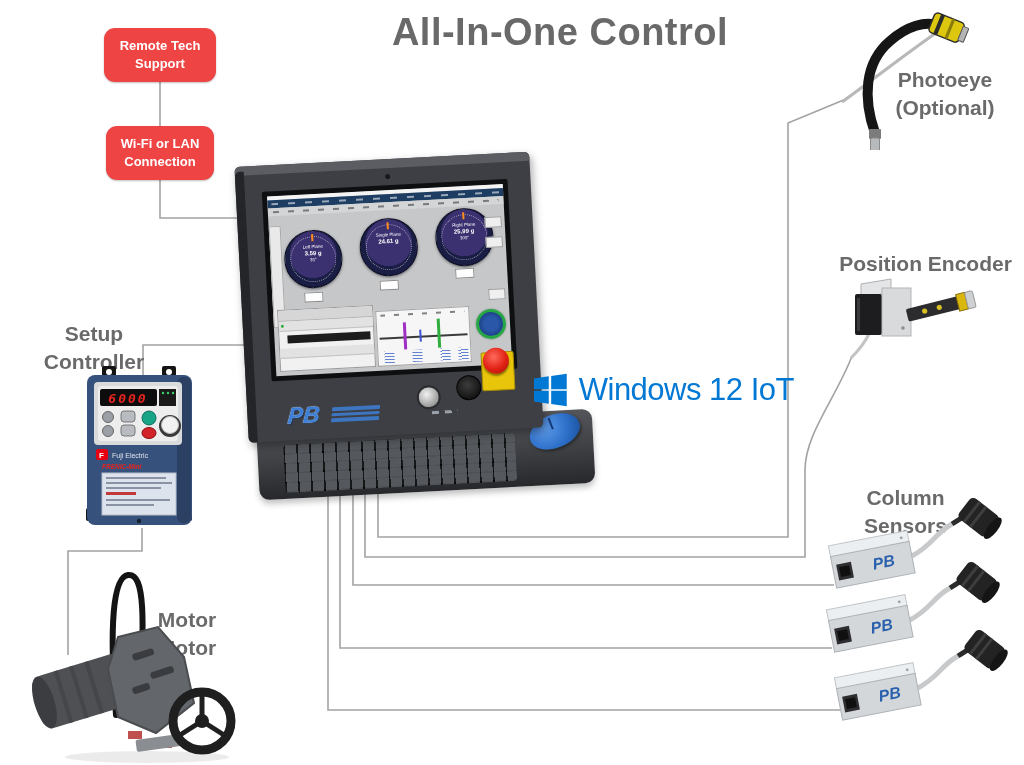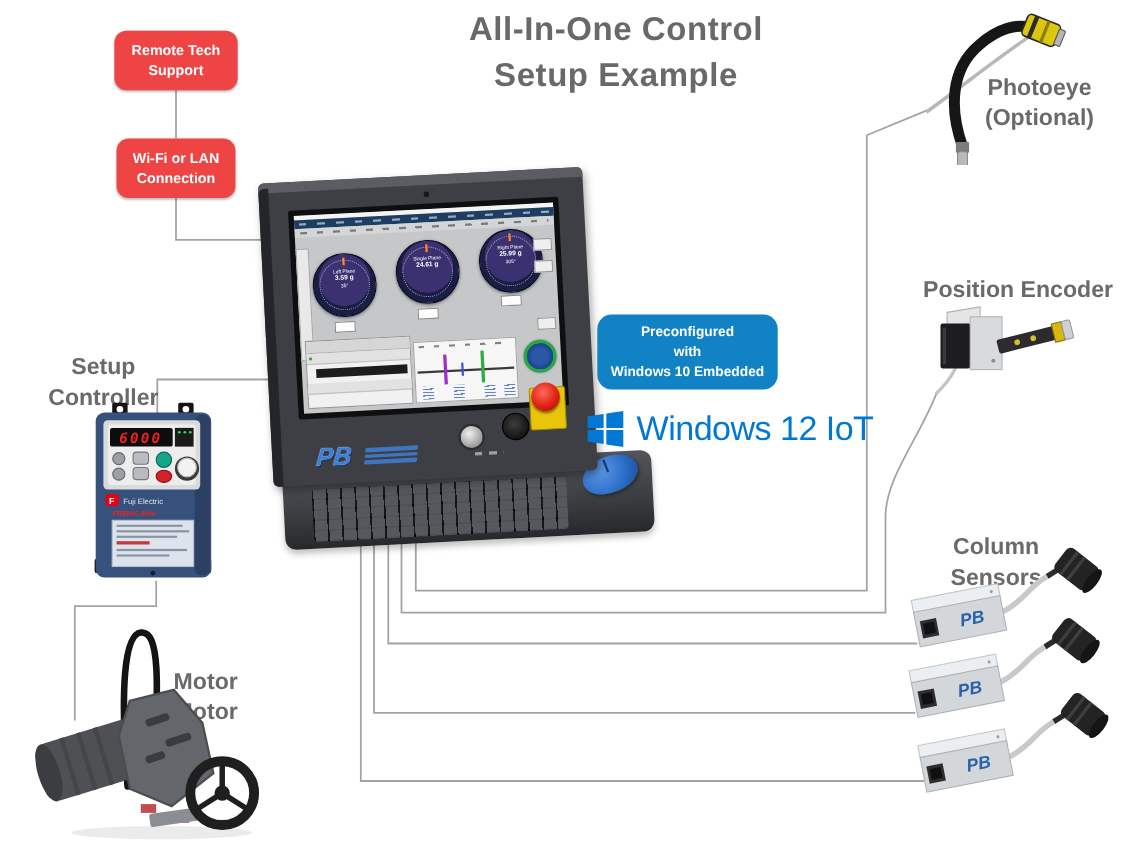--- a/index.html
+++ b/index.html
@@ -2,21 +2,21 @@
 <html><head>
 <meta charset="utf-8">
 <style>
   html,body{margin:0;padding:0;background:#ffffff;}
   #stage{position:relative;width:1024px;height:765px;background:#ffffff;overflow:hidden;
          font-family:"Liberation Sans",sans-serif;}
   .abs{position:absolute;}
 
   
   .main-title{left:300px;top:6px;width:520px;text-align:center;color:#696969;
-              font-size:30px;font-weight:600;letter-spacing:.5px;line-height:1.4;}
+              font-size:38px;font-weight:600;letter-spacing:.5px;line-height:1.4;}
 
   
   .callout{background:#ef4444;color:#ffffff;border-radius:11px;text-align:center;
            font-size:13px;font-weight:bold;line-height:1.35;display:flex;
            flex-direction:column;justify-content:center;box-shadow:0 1px 2px rgba(0,0,0,.25);}
   .co-remote{left:104px;top:28px;width:112px;height:54px;}
   .co-wifi{left:106px;top:126px;width:108px;height:54px;}
 
   
   .dev-label{color:#6a6a6a;font-size:21px;font-weight:600;text-align:center;line-height:1.35;}
@@ -118,21 +118,20 @@
     <path class="net-line" d="M142 528 L142 551 L68 551 L68 655"></path>
     <path class="net-line" d="M378 462 L378 537 L788 537 L788 123 L846 99"></path>
     <path class="net-line" d="M365 462 L365 557 L805 557 L805 470 C805 434 836 398 852 356"></path>
     <path class="net-line" d="M353 462 L353 585 L834 585"></path>
     <path class="net-line" d="M340 462 L340 648 L832 648"></path>
     <path class="net-line" d="M328 462 L328 710 L840 710"></path>
   </svg>
 
   <div class="abs main-title">
     <div>All-In-One Control</div>
-    <div>Setup Example</div>
   </div>
 
   <div class="abs callout co-remote">
     <div>Remote Tech</div>
     <div>Support</div>
   </div>
   <div class="abs callout co-wifi">
     <div>Wi-Fi or LAN</div>
     <div>Connection</div>
   </div>
@@ -383,25 +382,20 @@
           </div>
       </div>
       <div class="abs knob-silver"></div>
       <div class="abs knob-black"></div>
       <div class="abs dash-marks"></div>
       <div class="abs estop-plate"></div>
       <div class="abs estop-btn"></div>
     </div>
   </div>
 
-  <div class="abs badge">
-    <div>Preconfigured</div>
-    <div>with</div>
-    <div>Windows 10 Embedded</div>
-  </div>
 
   <div class="abs win-row">
     <svg width="44" height="44" viewBox="0 0 40 40">
       <polygon points="0,6 18,3.2 18,19 0,19" fill="#0078d4"></polygon>
       <polygon points="21,2.8 40,0 40,19 21,19" fill="#0078d4"></polygon>
       <polygon points="0,21 18,21 18,36.8 0,34" fill="#0078d4"></polygon>
       <polygon points="21,21 40,21 40,40 21,37.2" fill="#0078d4"></polygon>
     </svg>
     <span class="win-text">Windows 12 IoT</span>
   </div>

